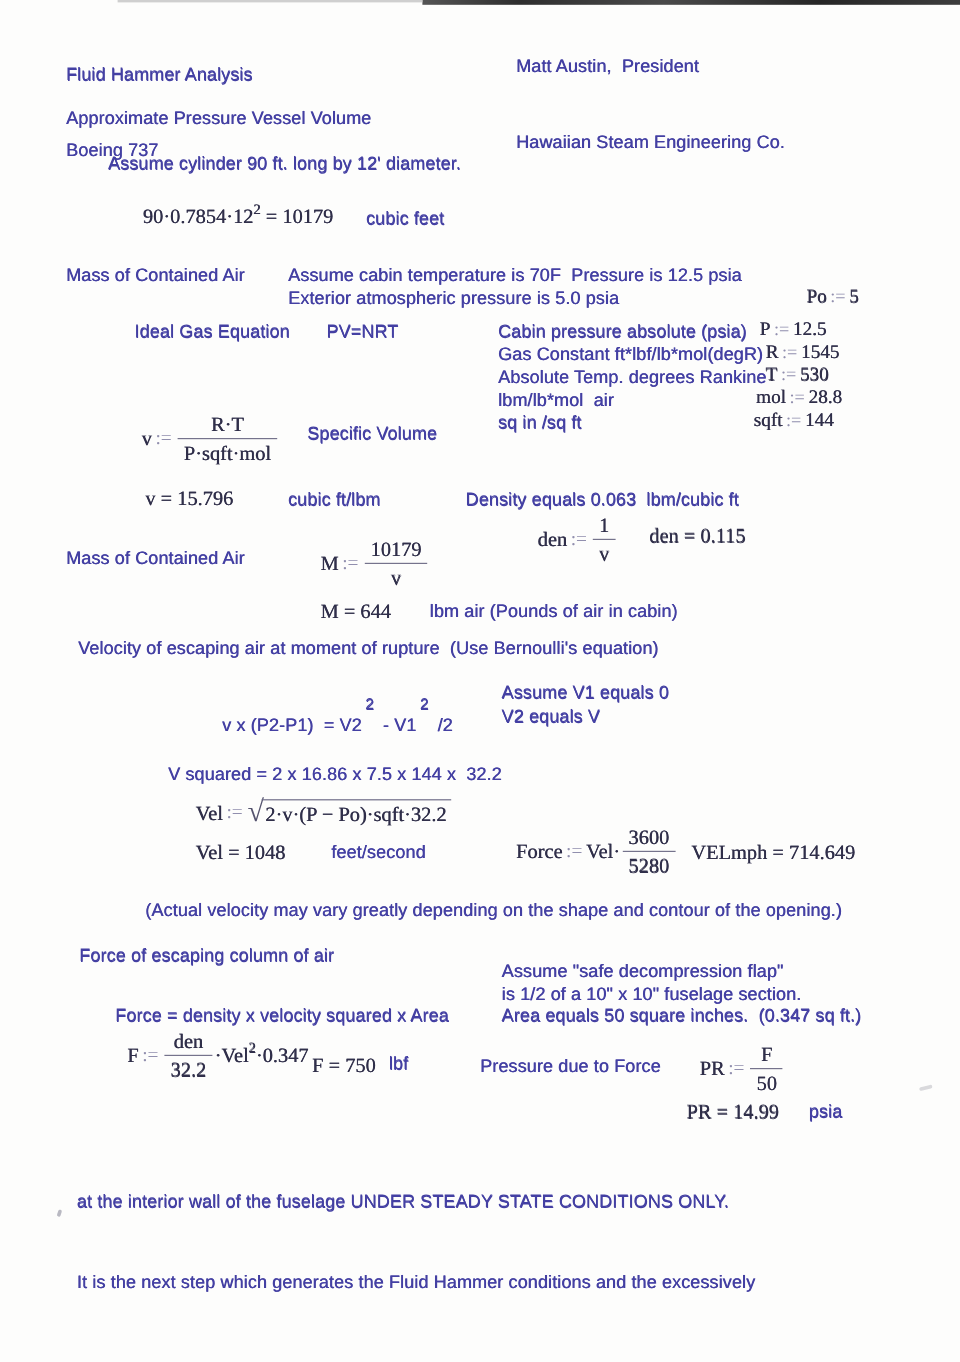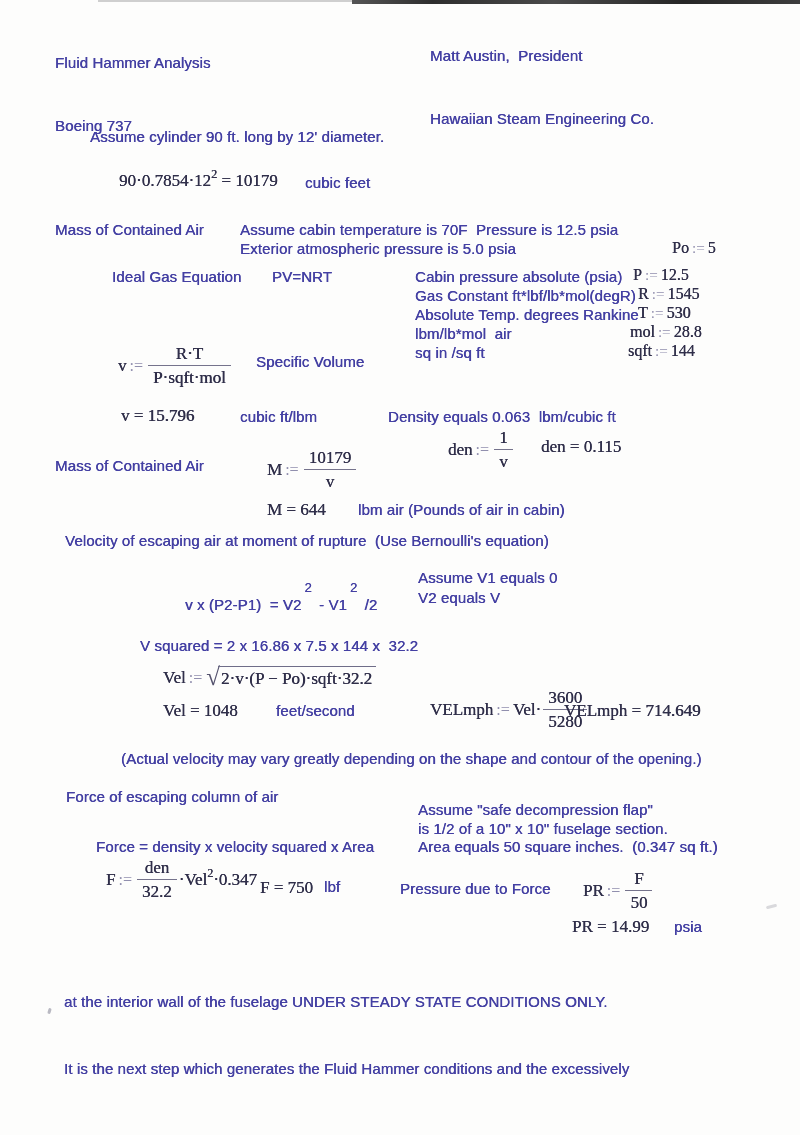--- a/index.html
+++ b/index.html
@@ -53,20 +53,21 @@
 
   <div class="block txt lh" style="left:55px;top:10px">
     <div class="t">Fluid Hammer Analysis</div>
     <div class="t">Boeing 737</div>
   </div>
   <div class="block txt lh" style="left:430px;top:3px">
     <div class="t">Matt Austin,  President</div>
     <div class="t">Hawaiian Steam Engineering Co.</div>
   </div>
 
+  <div class="block txt" style="left:55px;top:89px">Approximate Pressure Vessel Volume</div>
   <div class="block txt" style="left:90px;top:127px">Assume cylinder 90 ft. long by 12' diameter.</div>
   <div class="block math" style="left:119px;top:171px">
     <span class="t">90·0.7854·12</span><span class="sup t">2</span><span class="t"> = 10179</span>
   </div>
   <div class="block txt" style="left:305px;top:173px">cubic feet</div>
 
   <div class="block txt" style="left:55px;top:220px">Mass of Contained Air</div>
   <div class="block txt" style="left:240px;top:220px">Assume cabin temperature is 70F  Pressure is 12.5 psia</div>
   <div class="block txt" style="left:240px;top:239px">Exterior atmospheric pressure is 5.0 psia</div>
   <div class="block math def" style="left:672px;top:239px">
@@ -150,30 +151,30 @@
     <span class="asn t">:=</span>
     <span class="sqrt">
       <span class="rad t">√</span>
       <span class="radicand t">2·v·(P − Po)·sqft·32.2</span>
     </span>
   </div>
   <div class="block math" style="left:163px;top:701px">Vel = 1048</div>
   <div class="block txt" style="left:276px;top:701px">feet/second</div>
 
   <div class="block math" style="left:430px;top:688px">
-    <span class="t">VELmph</span>
+    <span class="t">Force</span>
     <span class="asn t">:=</span>
     <span class="t">Vel·</span>
     <span class="frac">
       <span class="num t">3600</span>
       <span class="bar"></span>
       <span class="den t">5280</span>
     </span>
   </div>
-  <div class="block math" style="left:564px;top:701px">VELmph = 714.649</div>
+  <div class="block math" style="left:576px;top:701px">VELmph = 714.649</div>
 
   <div class="block txt" style="left:121px;top:749px">(Actual velocity may vary greatly depending on the shape and contour of the opening.)</div>
 
   <div class="block txt" style="left:66px;top:787px">Force of escaping column of air</div>
   <div class="block txt" style="left:418px;top:800px">Assume "safe decompression flap"</div>
   <div class="block txt" style="left:418px;top:819px">is 1/2 of a 10" x 10" fuselage section.</div>
   <div class="block txt" style="left:96px;top:837px">Force = density x velocity squared x Area</div>
   <div class="block txt" style="left:418px;top:837px">Area equals 50 square inches.  (0.347 sq ft.)</div>
 
   <div class="block math" style="left:106px;top:858px">

